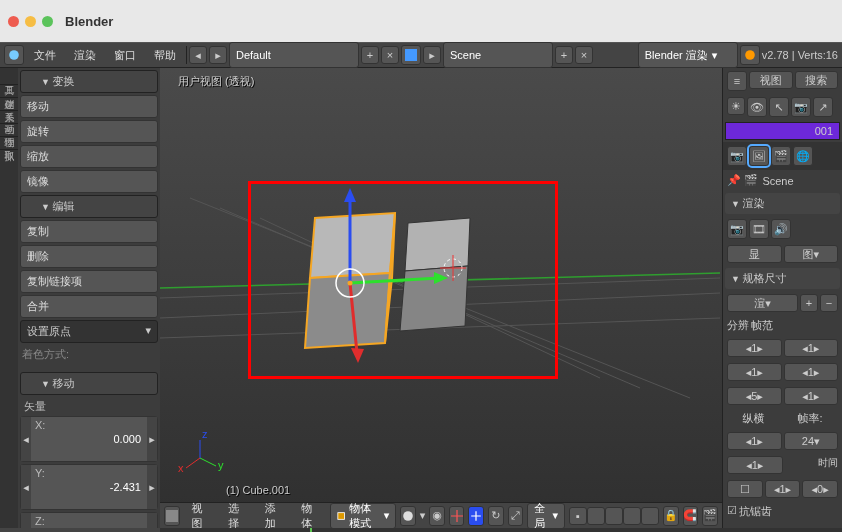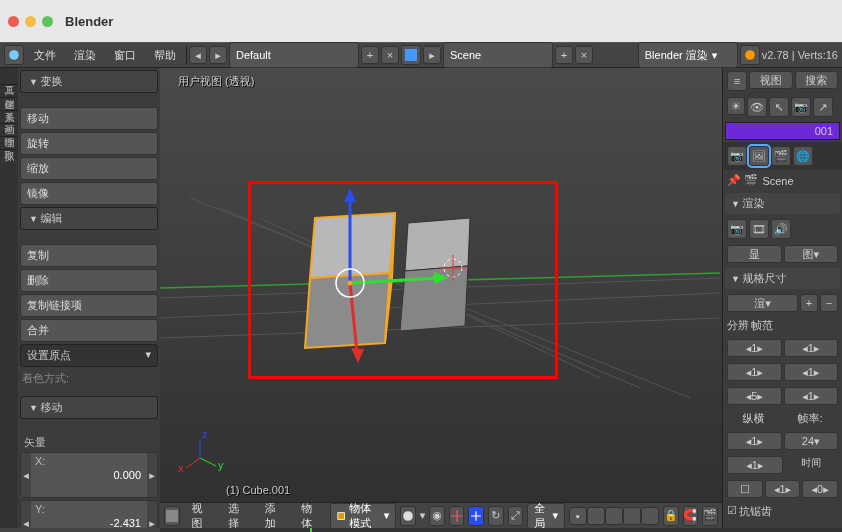--- a/index.html
+++ b/index.html
@@ -13,21 +13,21 @@
 .icon-btn svg{width:12px;height:12px;}
 .menu-item { padding: 0 8px; color:#ddd; cursor:pointer; }
 .menu-sep{width:1px;height:18px;background:#222;}
 .dd { height:20px; background:#555; border:1px solid #333; border-radius:3px; display:flex;align-items:center;padding:12px 6px;color:#fff; }
 .sq-btn{width:18px;height:18px;background:#555;border:1px solid #333;border-radius:3px;display:flex;align-items:center;justify-content:center;color:#ccc;}
 .main { display:flex; height: 460px; }
 .left { width: 160px; background:#3c3c3c; display:flex; }
 .left-tabs{width:18px;background:#333;display:flex;flex-direction:column;padding-top:4px;}
 .lt-tab{writing-mode:vertical-rl;padding:6px 2px;color:#aaa;font-size:10px;border-bottom:1px solid #222;}
 .left-body{flex:1;padding:2px;overflow:hidden;}
-.panel-head{background:#444;padding:3px 8px;border-radius:3px;margin-bottom:14px;border:1px solid #222;}
+.panel-head{background:#444;padding:3px 20px;border-radius:3px;margin-bottom:2px;border:1px solid #222;}
 .panel-head::before{content:"▼ ";font-size:9px;}
 .tool-btn{background:#555;border:1px solid #333;border-radius:3px;padding:3px 6px;margin-bottom:2px;color:#ddd;}
 .tool-dd{background:#333;border:1px solid #222;border-radius:3px;padding:3px 6px;margin-bottom:2px;display:flex;justify-content:space-between;}
 .num-field{display:flex;background:#555;border:1px solid #333;border-radius:3px;margin-bottom:2px;}
 .num-field .nf-lbl{padding:2px 4px;color:#bbb;width:32px;}
 .num-field .nf-val{padding:16px 6px;text-align:right;flex:1;color:#fff;}
 .num-field .nf-ar{width:10px;background:#444;display:flex;align-items:center;justify-content:center;}
 .viewport{flex:1;background:linear-gradient(#4a4a4a,#2f2f2f);position:relative;overflow:hidden;}
 .vp-text{position:absolute;color:#ccc;text-shadow:1px 1px #000;}
 .right{width:120px;background:#3c3c3c;border-left:1px solid #222;}
@@ -303,21 +303,21 @@
     <div class="rp-row" style="font-size:10px;justify-content:space-around">
       <span>纵横</span>
       <span>帧率:</span>
     </div>
     <div class="rp-row">
       <div class="sq-btn" style="flex:1">◂<span>1</span>▸</div>
       <div class="sq-btn" style="flex:1"><span>24</span> ▾</div>
     </div>
     <div class="rp-row">
       <div class="sq-btn" style="flex:1">◂<span>1</span>▸</div>
-      <div style="flex:1;font-size:10px;text-align:center">时间</div>
+      <div style="flex:1;font-size:10px;text-align:right">时间</div>
     </div>
     <div class="rp-row">
       <div class="sq-btn" style="flex:1">☐</div>
       <div class="sq-btn" style="flex:1">◂<span>1</span>▸</div>
       <div class="sq-btn" style="flex:1">◂<span>0</span>▸</div>
     </div>
     <div class="rp-row">
       <span>☑</span>
       <span>抗锯齿</span>
     </div>

